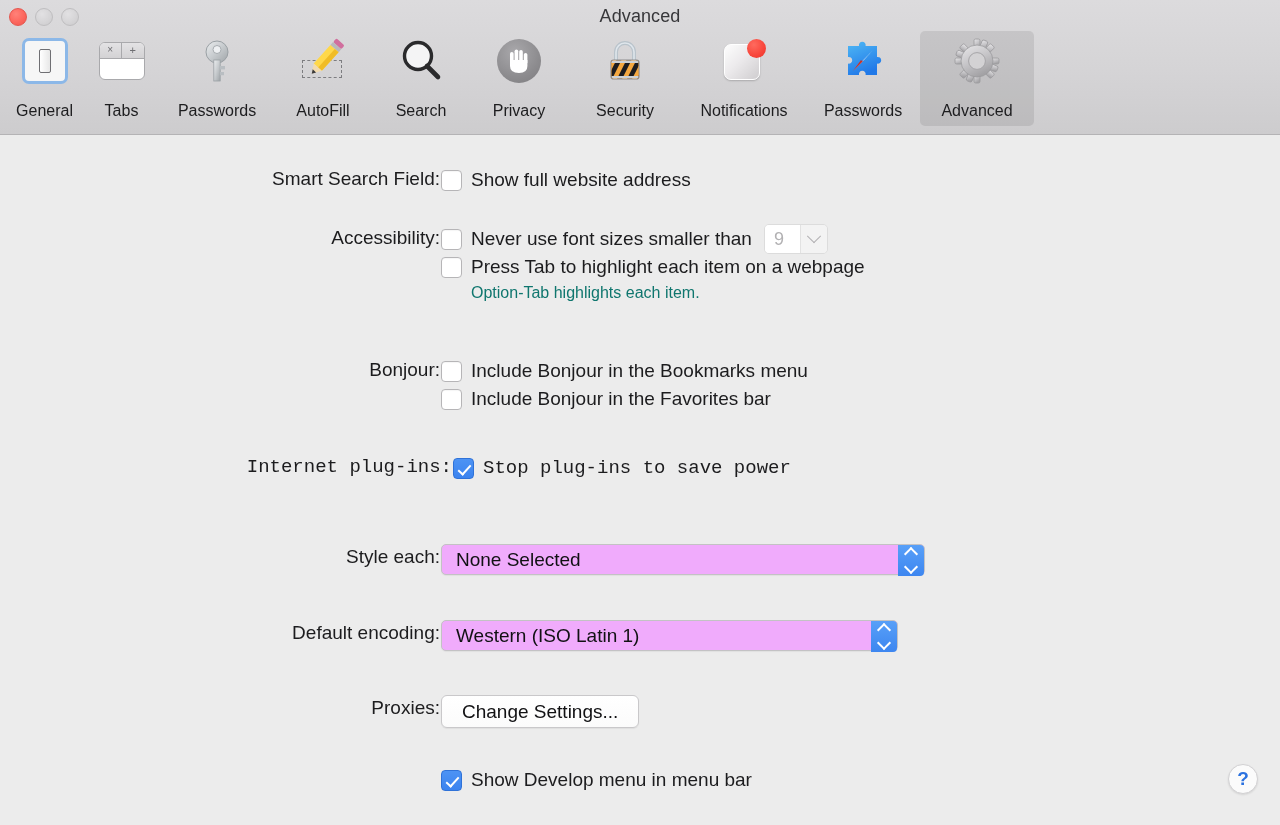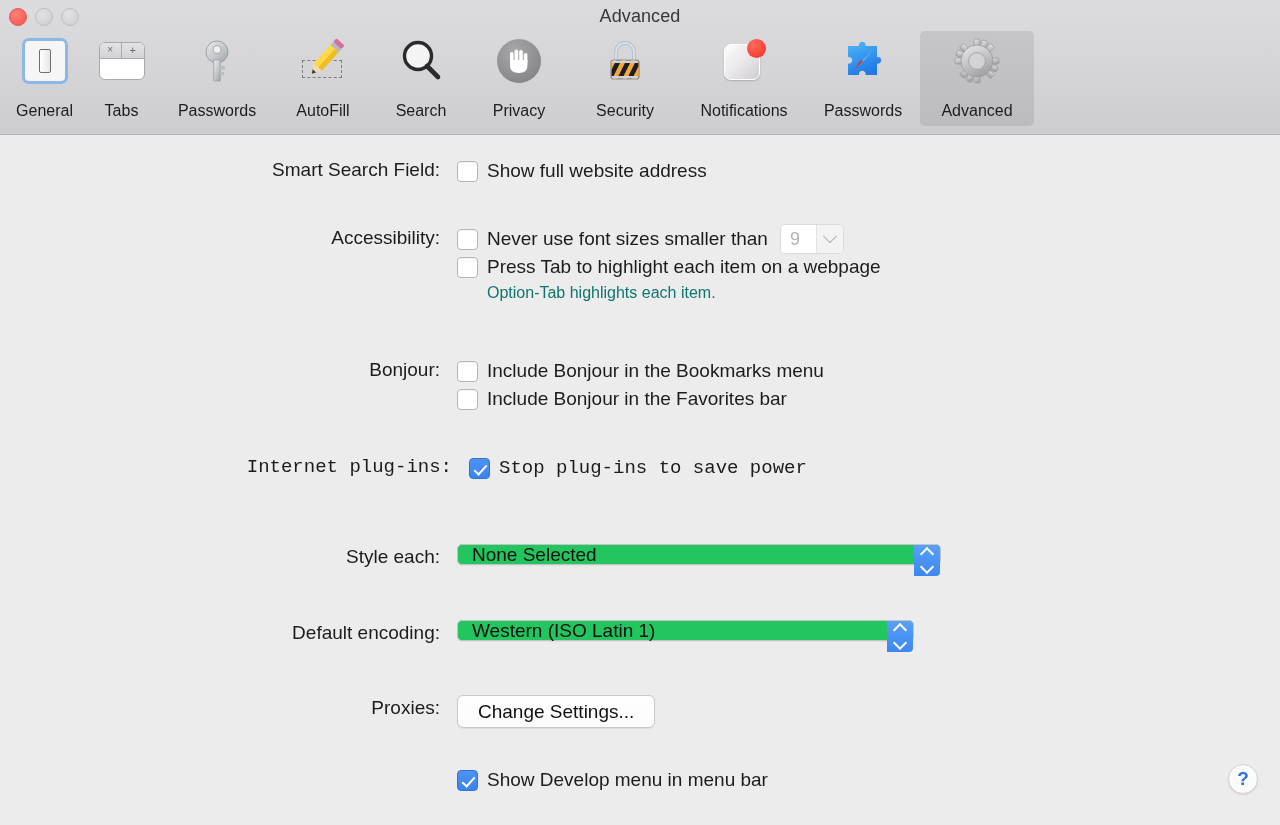--- a/index.html
+++ b/index.html
@@ -195,21 +195,21 @@
     width: 330px;
     text-align: right;
     padding-right: 0px;
     font-size: 19px;
     color: #1c1c1e;
     line-height: 26px;
     white-space: nowrap;
     user-select: none;
   }
   .fields {
-    margin-left: 17px;
+    margin-left: 1px;
     display: flex;
     flex-direction: column;
     justify-content: flex-end;
   }
   .cbline {
     display: flex;
     align-items: center;
     height: 28px;
     white-space: nowrap;
   }
@@ -289,23 +289,23 @@
   .chev-d {
     width: 9px; height: 9px;
     border: solid #b2b1b3;
     border-width: 0 1.8px 1.8px 0;
     transform: rotate(45deg) translate(-2px,-2px);
   }
 
   
   .popup {
     position: relative;
-    height: 21px;
+    height: 31px;
     border-radius: 5px;
-    background: #22c55e;
+    background: #f0abfc;
     border: 1px solid #c3c2c4;
     box-sizing: border-box;
     display: flex;
     align-items: center;
     box-shadow: 0 1px 1px rgba(0,0,0,0.05);
     cursor: default;
   }
   .popup .pv {
     padding-left: 14px;
     font-size: 19px;
@@ -571,21 +571,21 @@
           </div>
         </div>
         <div class="caption">Advanced</div>
       </div>
 
     </div>
   </div>
 
   <div class="content">
 
-    <div class="row" style="left:110px; top:22px;">
+    <div class="row" style="left:110px; top:31px;">
       <div class="lbl">Smart Search Field:</div>
       <div class="fields">
         <div class="cbline">
           <div class="cb off"></div>
           <div class="cbtxt">Show full website address</div>
         </div>
       </div>
     </div>
 
     <div class="row" style="left:110px; top:90px;">

